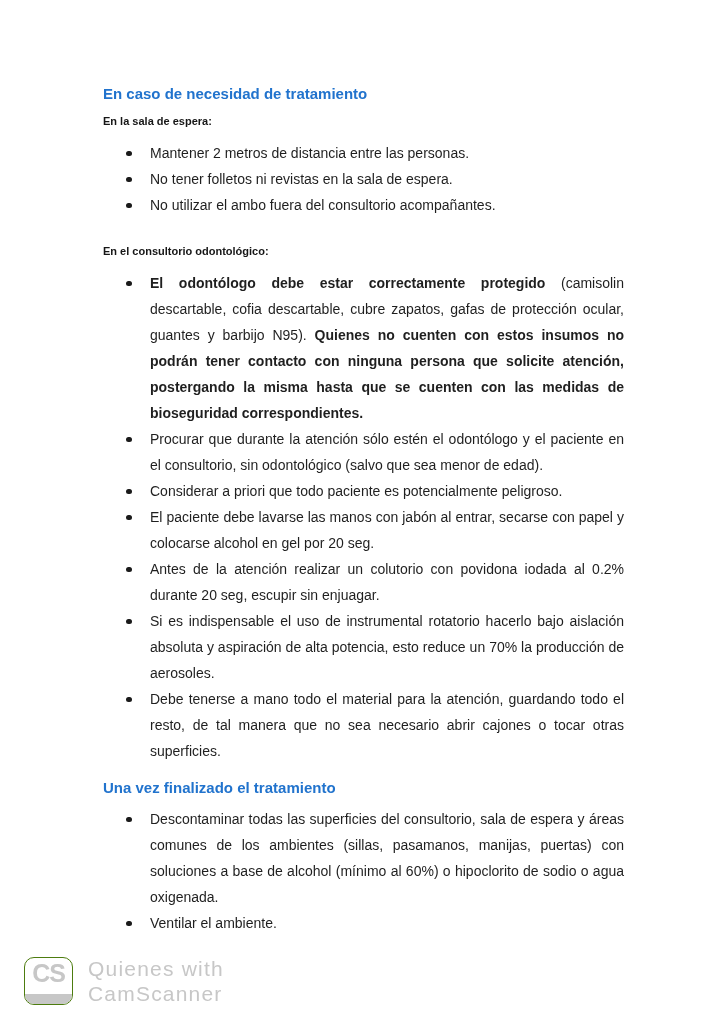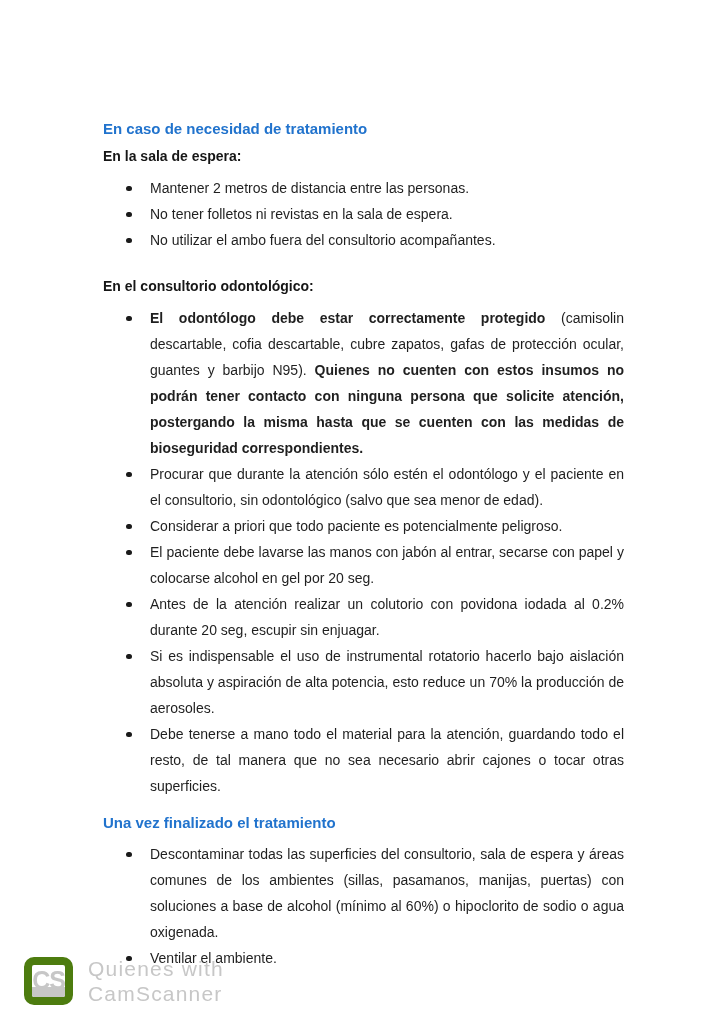--- a/index.html
+++ b/index.html
@@ -15,32 +15,31 @@
     font-family: "Liberation Sans", sans-serif;
     overflow: hidden;
     margin: 0 auto;
   }
   .content {
     position: absolute;
     left: 103px;
     top: 84px;
     width: 521px;
     color: #1f1f1f;
-    margin-top: 35px;
   }
   .heading_blue {
     color: #2173cd;
     font-size: 15px;
     font-weight: bold;
     line-height: 19px;
     margin: 0 0 9px 0;
   }
   .heading_bold {
     color: #161616;
-    font-size: 14px;
+    font-size: 11px;
     font-weight: bold;
     line-height: 19px;
     margin: 0 0 9px 0;
   }
   ul.bullets {
     list-style: none;
     margin: 0;
     padding: 0;
   }
   ul.bullets li {
@@ -71,21 +70,21 @@
     top: 956px;
     display: flex;
     align-items: center;
     gap: 15px;
   }
   .cs-logo {
     position: relative;
     width: 49px;
     height: 48px;
     box-sizing: border-box;
-    border: 8px solid #4d7c0f;
+    border: 1px solid #4d7c0f;
     border-radius: 10px;
     background: #ffffff;
     overflow: hidden;
     flex: 0 0 auto;
   }
   .cs-text {
     position: absolute;
     top: 1px;
     left: 0;
     right: 0;

